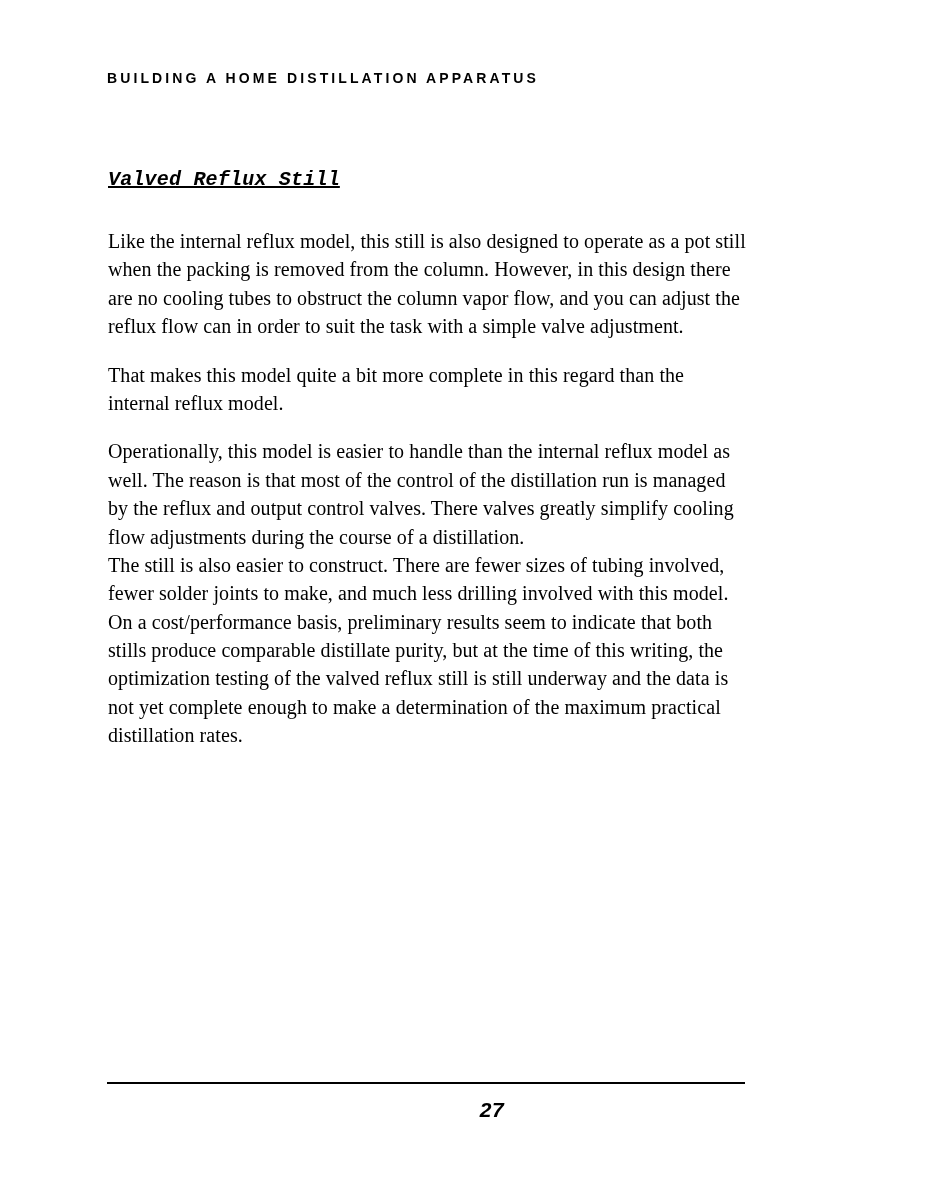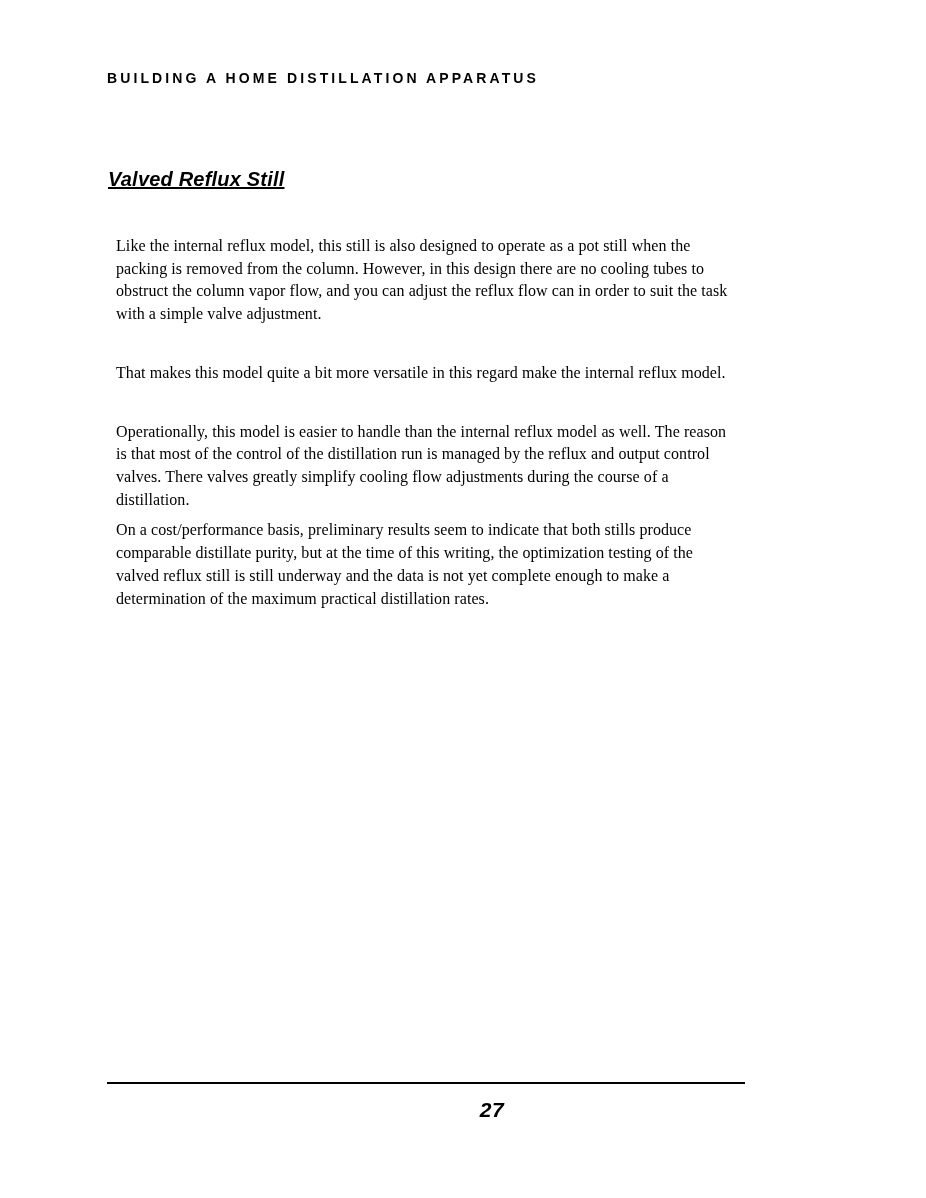--- a/index.html
+++ b/index.html
@@ -32,35 +32,35 @@
     color: #000000;
     white-space: nowrap;
   }
   .content {
     position: absolute;
     left: 108px;
     top: 168px;
     width: 640px;
   }
   .section-title {
-    font-family: Liberation Sans, sans-serif;
+    font-family: Liberation Mono, monospace;
     font-style: italic;
     font-weight: bold;
     font-size: 20px;
     text-decoration: underline;
     margin: 0 0 0 0;
     letter-spacing: 0.2px;
     display: inline-block;
   }
   .body-text {
     font-family: "Liberation Serif", serif;
-    font-size: 16px;
+    font-size: 20px;
     line-height: 1.42;
     text-align: left;
-    margin: 8px;
+    margin: 0;
     letter-spacing: 0.08px;
   }
   .gap-lg { height: 36px; }
   .gap-md { height: 20px; }
 
   .footer-rule {
     position: absolute;
     left: 107px;
     top: 1082px;
     width: 638px;
@@ -94,26 +94,27 @@
     <div>
       <h1 class="section-title">Valved Reflux Still</h1>
     </div>
 
     <div class="gap-lg"></div>
 
     <p class="body-text">Like the internal reflux model, this still is also designed to operate as a pot still when the packing is removed from the column.  However, in this design there are no cooling tubes to obstruct the column vapor flow, and you can adjust the reflux flow can in order to suit the task with a simple valve adjustment.</p>
 
     <div class="gap-md"></div>
 
-    <p class="body-text">That makes this model quite a bit more versatile in this regard make the internal reflux model.</p>
+    <p class="body-text">That makes this model quite a bit more complete in this regard than the internal reflux model.</p>
 
     <div class="gap-md"></div>
 
     <p class="body-text">Operationally, this model is easier to handle than the internal reflux model as well. The reason is that most of the control of the distillation run is managed by the reflux and output control valves.  There valves greatly simplify cooling flow adjustments during the course of a distillation.</p>
 
+    <p class="body-text">The still is also easier to construct.  There are fewer sizes of tubing involved, fewer solder joints to make, and much less drilling involved with this model.</p>
 
     <p class="body-text">On a cost/performance basis,  preliminary results seem to indicate that both stills produce comparable distillate purity, but at the time of this writing,  the optimization testing of the valved reflux still is still underway and the data is not yet complete enough to make a determination of the maximum practical distillation rates.</p>
 
     <div class="gap-md"></div>
 
 
   </div>
 
   <div class="footer-rule"></div>
 

